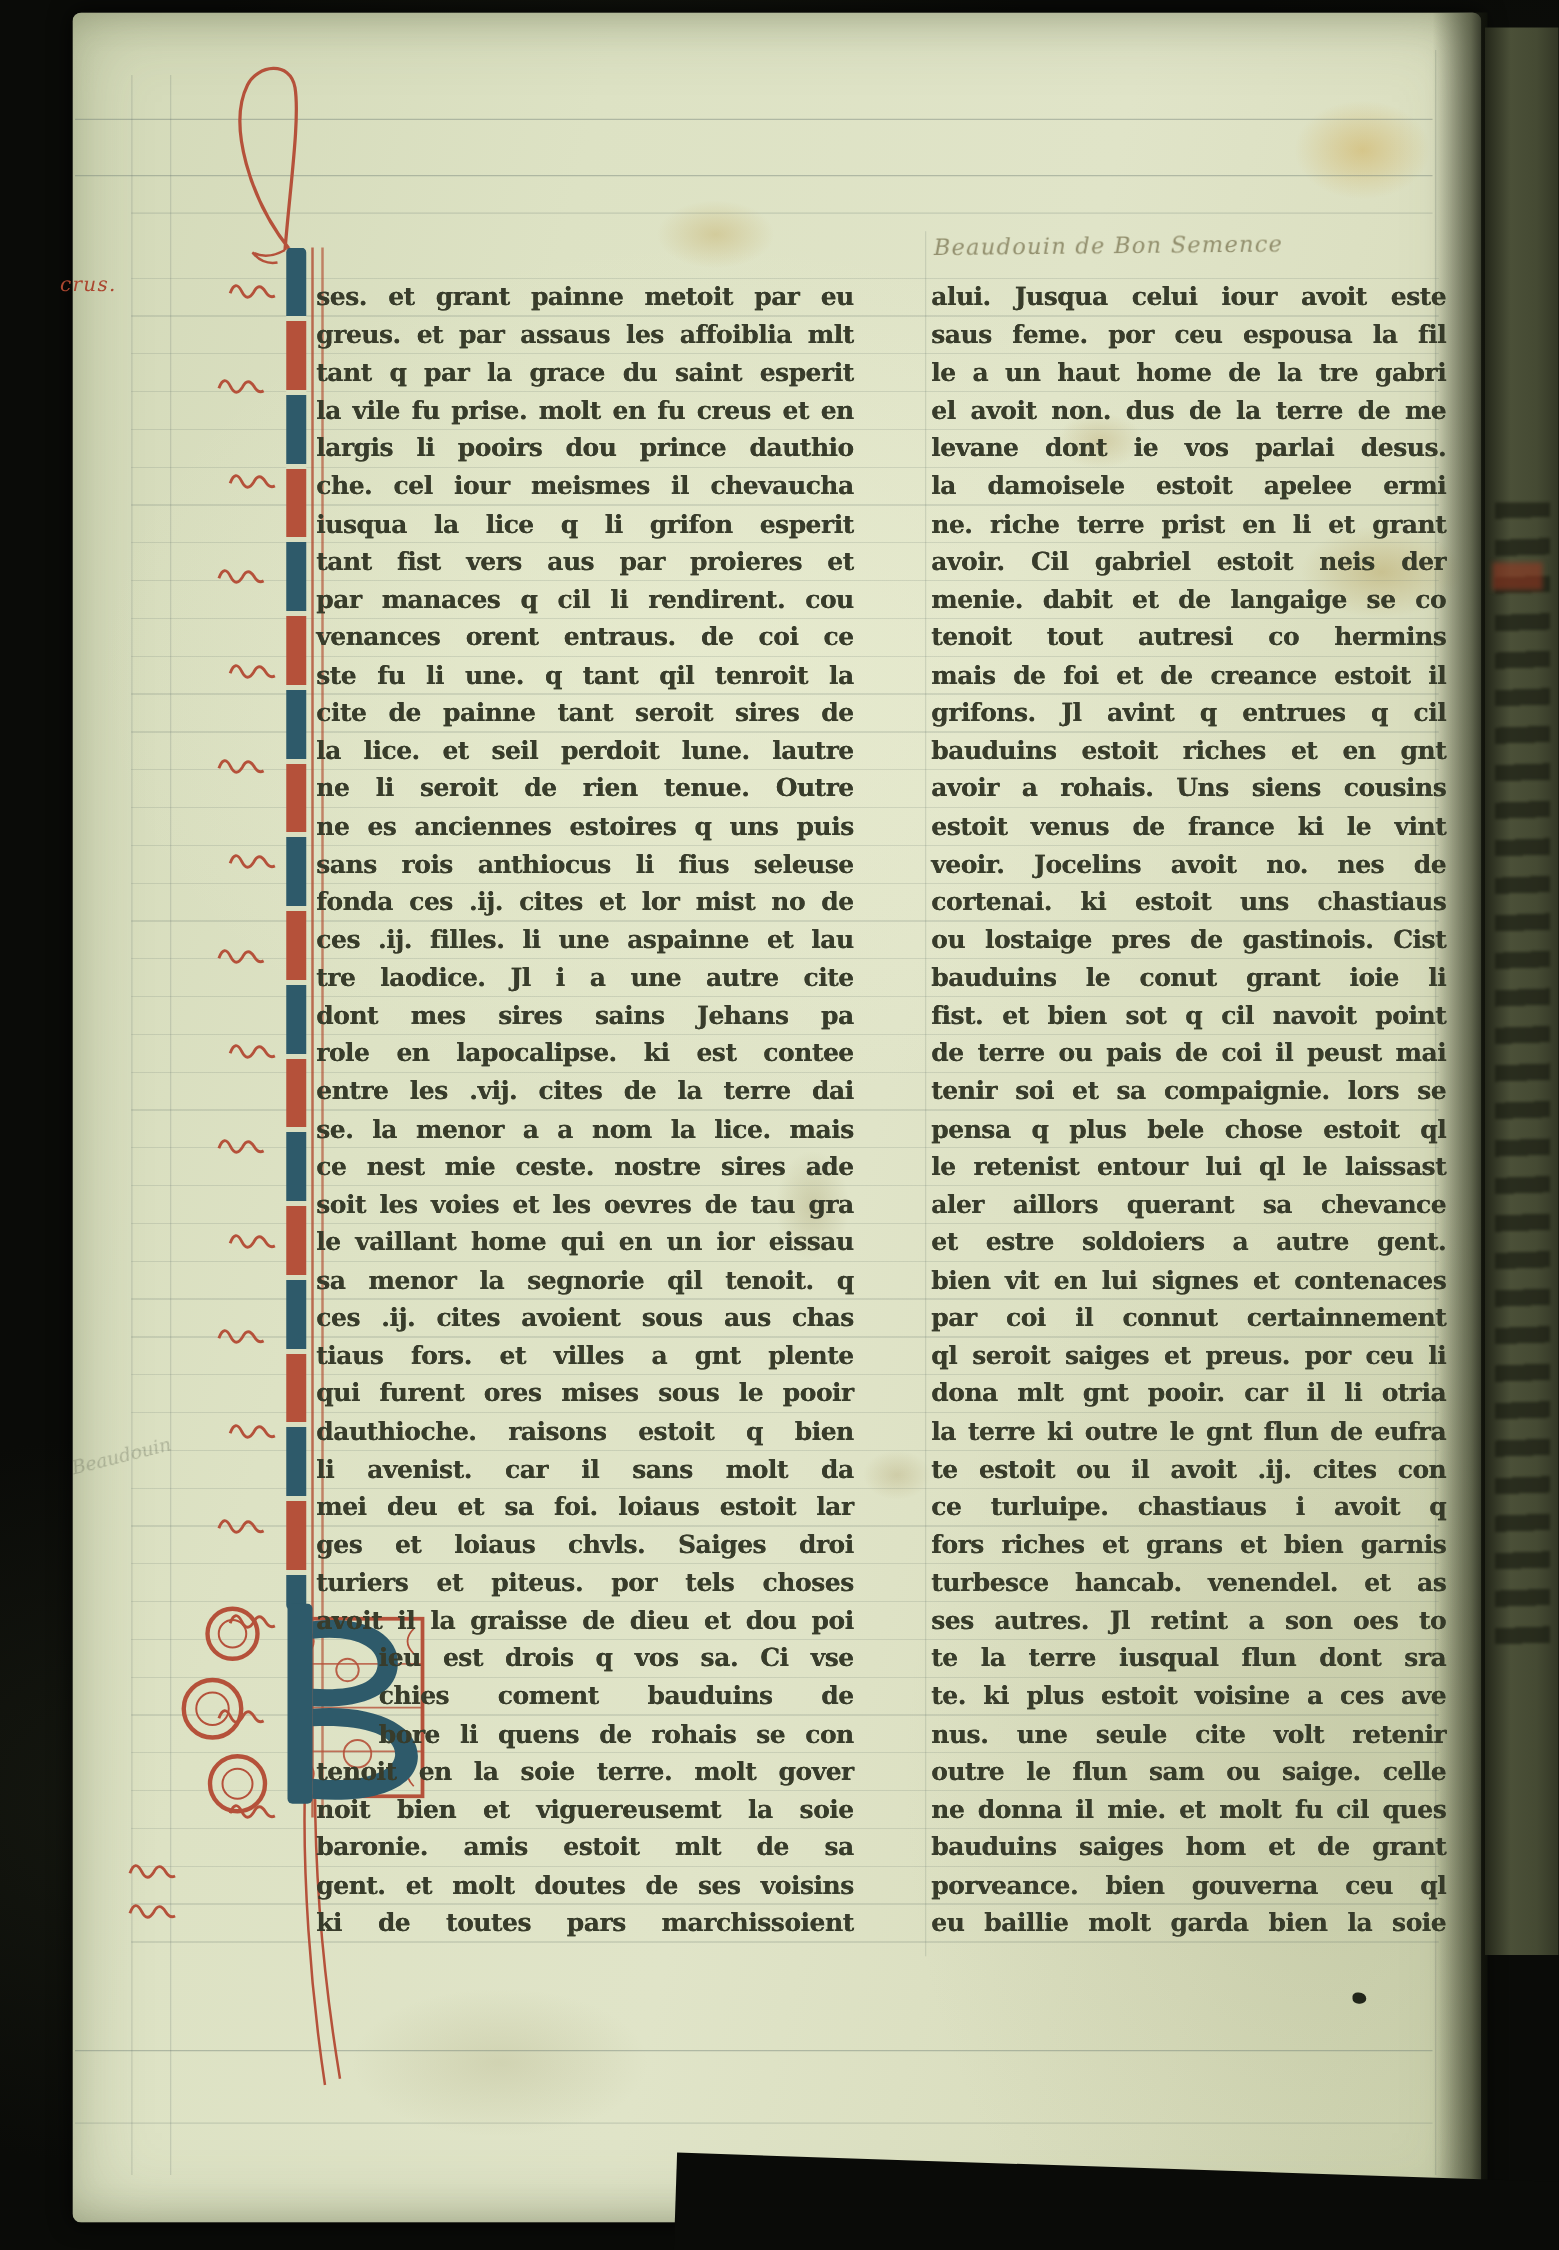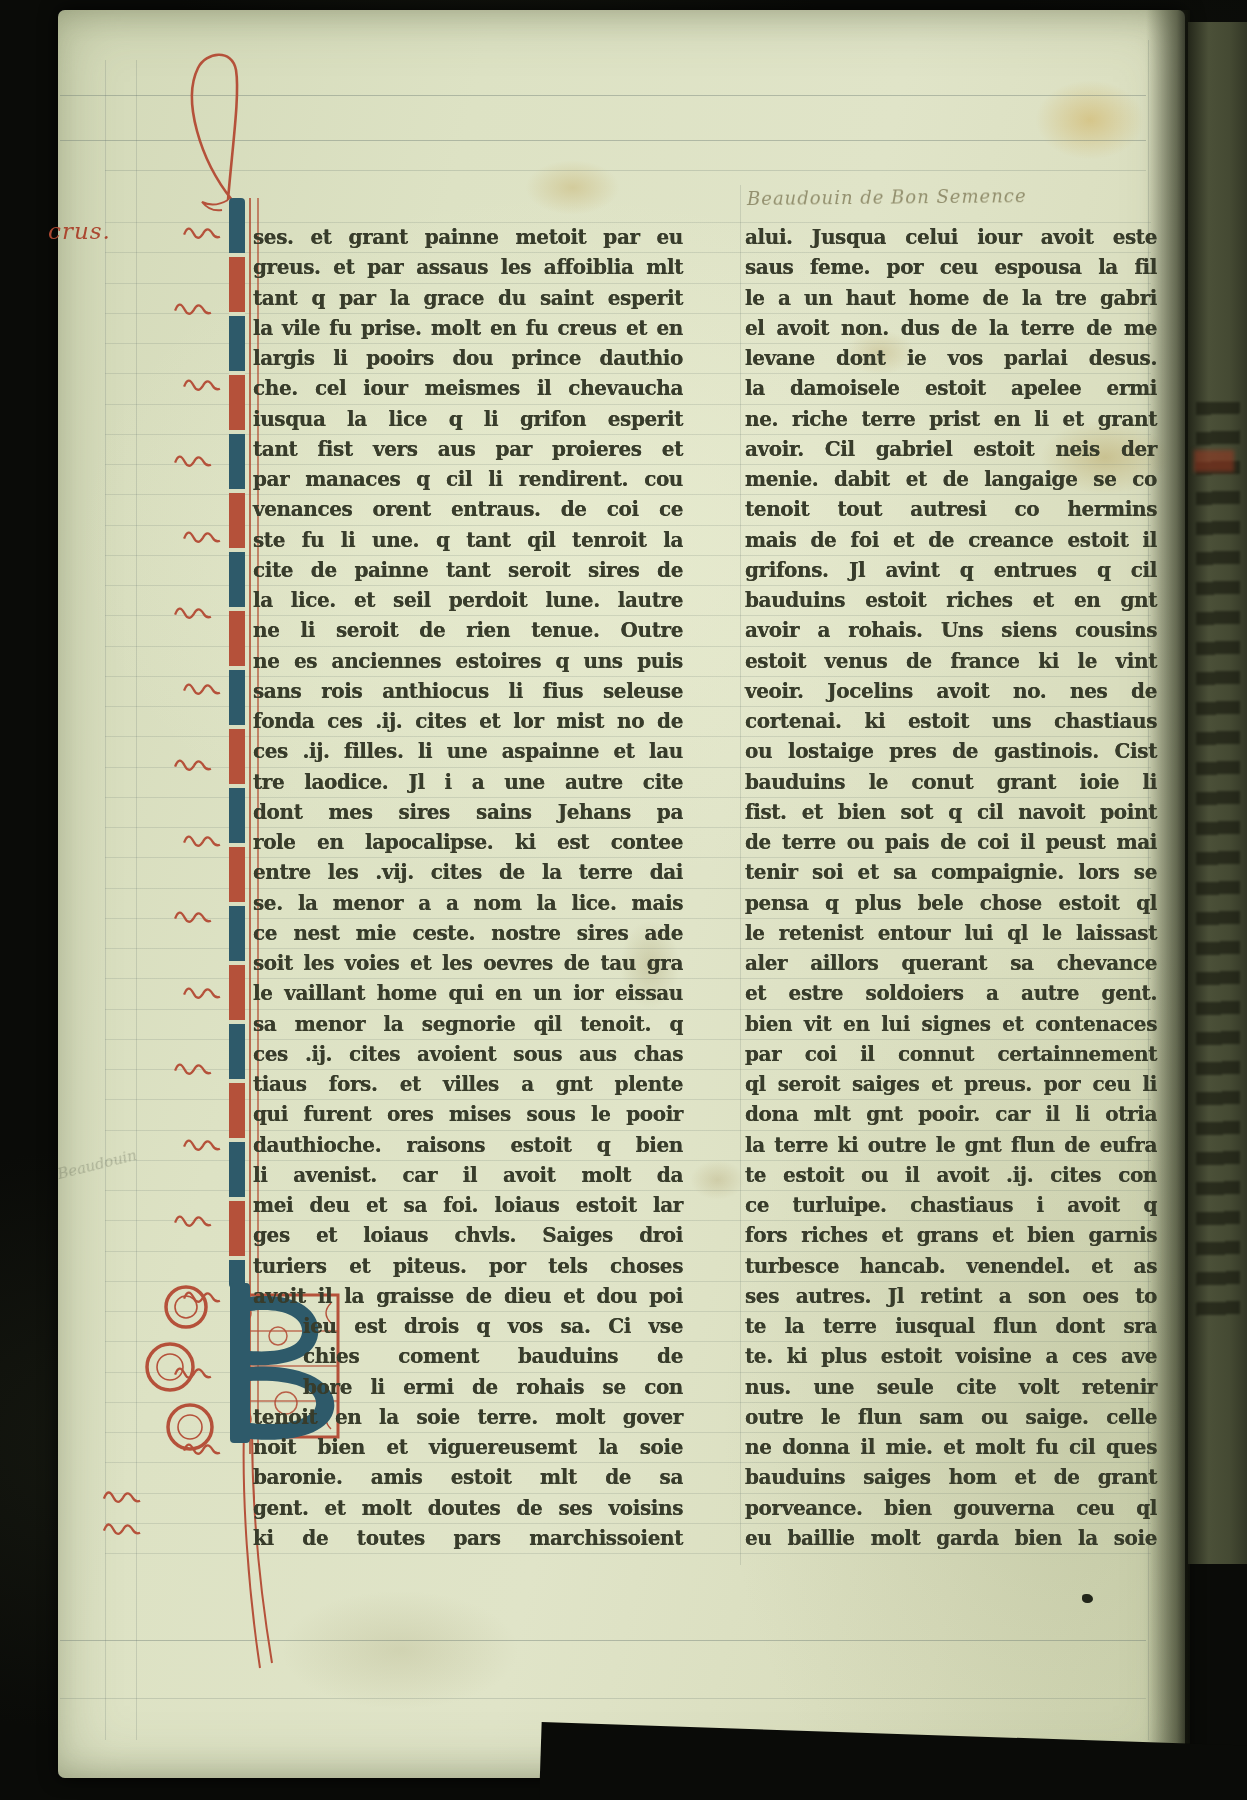--- a/index.html
+++ b/index.html
@@ -31,21 +31,21 @@
   
   .col{position:absolute;top:222px;color:#383c2b;font-size:20px;line-height:30.25px;font-weight:700;
        letter-spacing:-0.4px;word-spacing:1.5px;text-shadow:0 0 .5px rgba(56,60,43,.9);}
   #col1{left:253px;width:430px;}
   #col2{left:745px;width:412px;}
   .tline{text-align:justify;text-align-last:justify;white-space:nowrap;overflow:visible;}
   .tline.indent{margin-left:50px;}
   
   .faint-header{position:absolute;left:747px;top:186px;width:390px;font-style:italic;font-size:18px;
        color:rgba(128,122,88,.8);transform:rotate(-.6deg);letter-spacing:1px;filter:blur(.4px);}
-  .folio-mark{position:absolute;left:48px;top:218px;font-size:23px;font-style:italic;color:#ab4730;
+  .folio-mark{position:absolute;left:48px;top:218px;font-size:16px;font-style:italic;color:#ab4730;
        letter-spacing:1px;filter:blur(.2px);}
   .margin-note{position:absolute;left:56px;top:1152px;width:110px;font-style:italic;font-size:15px;
        color:rgba(95,100,80,.35);transform:rotate(-14deg);line-height:18px;filter:blur(.5px);}
   
   .crease{position:absolute;left:1146px;top:10px;width:44px;height:1768px;
        background:linear-gradient(90deg,transparent,rgba(40,44,28,.55) 70%,rgba(15,17,10,.85));}
   .sliver{position:absolute;left:1188px;top:22px;width:59px;height:1542px;
        background:linear-gradient(90deg,#24271a,#4b5038 35%,#454a33 70%,#333726);}
   .sliver-text{position:absolute;left:8px;top:380px;width:44px;height:920px;opacity:.8;filter:blur(1.2px);
        background:repeating-linear-gradient(178deg, rgba(20,22,13,.75) 0px, rgba(20,22,13,.75) 13px, transparent 13px, transparent 30px);}
@@ -197,28 +197,28 @@
       <div class="tline">entre les .vij. cites de la terre dai</div>
       <div class="tline">se. la menor a a nom la lice. mais</div>
       <div class="tline">ce nest mie ceste. nostre sires ade</div>
       <div class="tline">soit les voies et les oevres de tau gra</div>
       <div class="tline">le vaillant home qui en un ior eissau</div>
       <div class="tline">sa menor la segnorie qil tenoit. q</div>
       <div class="tline">ces .ij. cites avoient sous aus chas</div>
       <div class="tline">tiaus fors. et villes a gnt plente</div>
       <div class="tline">qui furent ores mises sous le pooir</div>
       <div class="tline">dauthioche. raisons estoit q bien</div>
-      <div class="tline">li avenist. car il avoit molt da</div>
+      <div class="tline">li avenist. car il sans molt da</div>
       <div class="tline">mei deu et sa foi. loiaus estoit lar</div>
       <div class="tline">ges et loiaus chvls. Saiges droi</div>
       <div class="tline">turiers et piteus. por tels choses</div>
       <div class="tline">avoit il la graisse de dieu et dou poi</div>
       <div class="tline indent">ieu est drois q vos sa. Ci vse</div>
       <div class="tline indent">chies coment bauduins de</div>
-      <div class="tline indent">bore li ermi de rohais se con</div>
+      <div class="tline indent">bore li quens de rohais se con</div>
       <div class="tline">tenoit en la soie terre. molt gover</div>
       <div class="tline">noit bien et viguereusemt la soie</div>
       <div class="tline">baronie. amis estoit mlt de sa</div>
       <div class="tline">gent. et molt doutes de ses voisins</div>
       <div class="tline">ki de toutes pars marchissoient</div>
     </div>
   <div id="col2" class="col">
       <div class="tline">alui. Jusqua celui iour avoit este</div>
       <div class="tline">saus feme. por ceu espousa la fil</div>
       <div class="tline">le a un haut home de la tre gabri</div>

